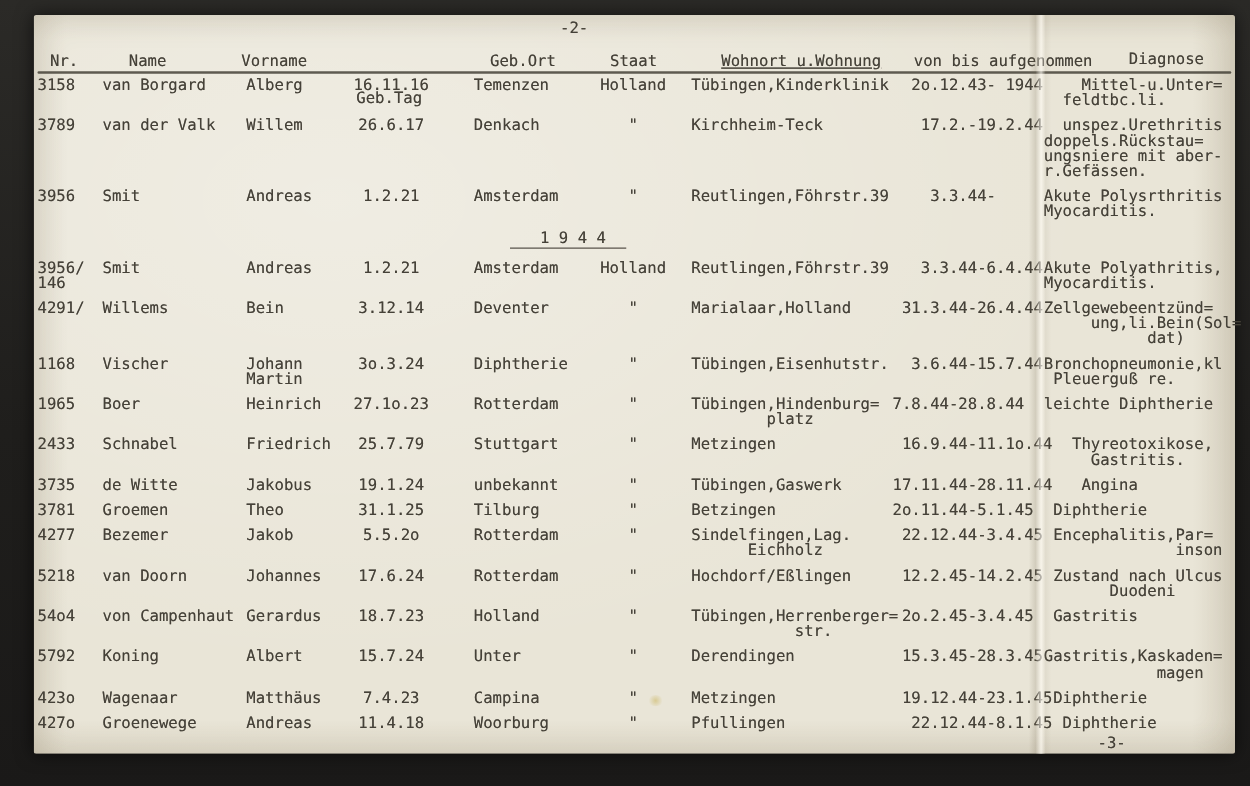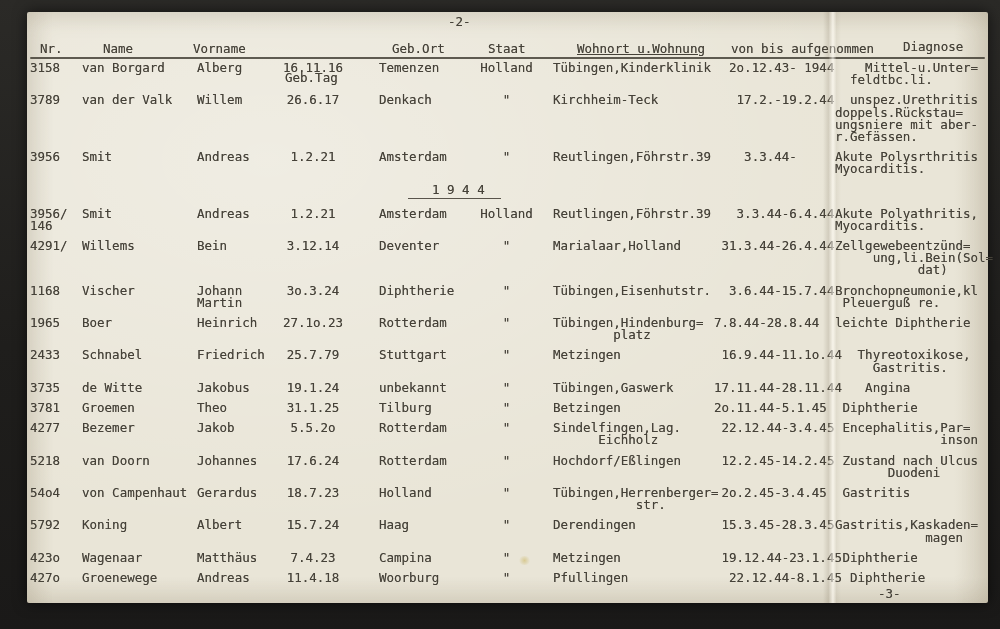--- a/index.html
+++ b/index.html
@@ -255,21 +255,21 @@
            str.</div>
     <div class="cell c-vonbis"> 2o.2.45-3.4.45</div>
     <div class="cell c-diagnose"> Gastritis</div>
   </div>
 
   <div class="row">
     <div class="cell c-nr">5792</div>
     <div class="cell c-name">Koning</div>
     <div class="cell c-vorname">Albert</div>
     <div class="cell c-gebtag">15.7.24</div>
-    <div class="cell c-gebort">Haag</div>
+    <div class="cell c-gebort">Unter</div>
     <div class="cell c-staat">"</div>
     <div class="cell c-wohnort">Derendingen</div>
     <div class="cell c-vonbis"> 15.3.45-28.3.45</div>
     <div class="cell c-diagnose">Gastritis,Kaskaden=
             magen</div>
   </div>
 
   <div class="row">
     <div class="cell c-nr">423o</div>
     <div class="cell c-name">Wagenaar</div>

